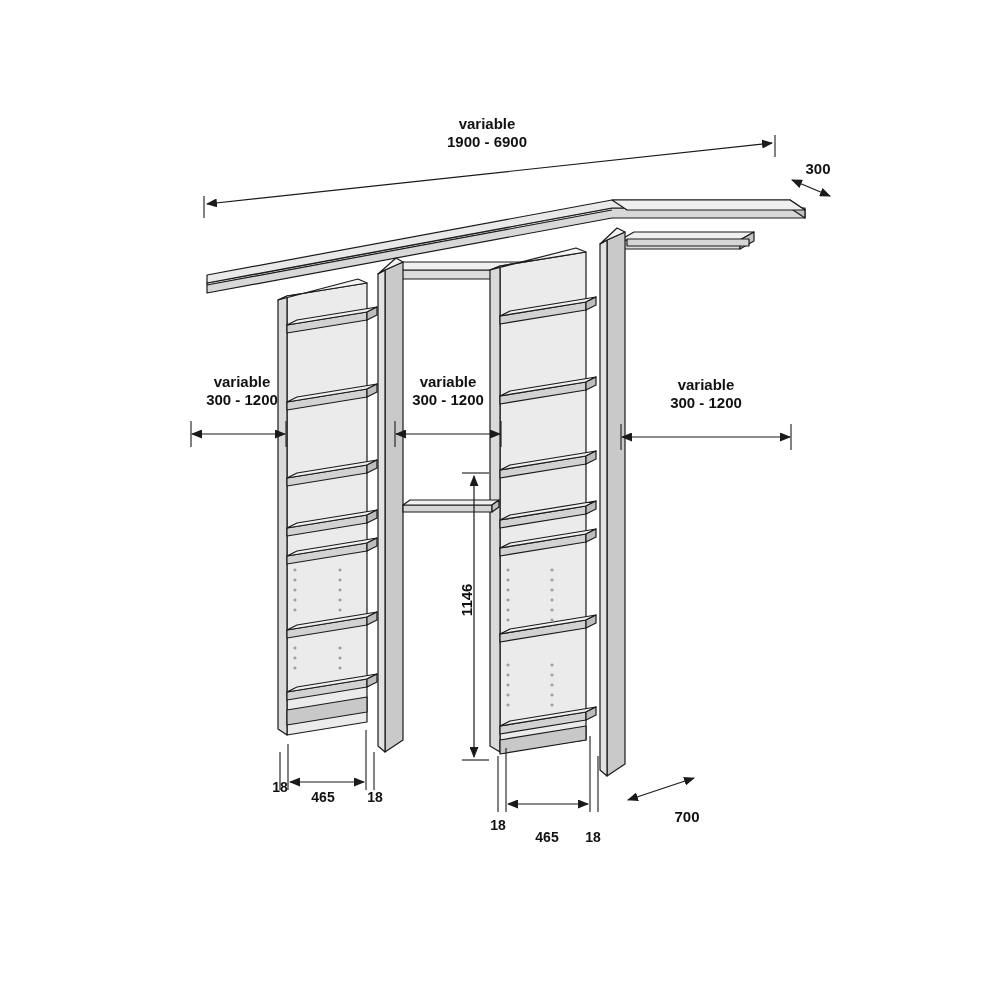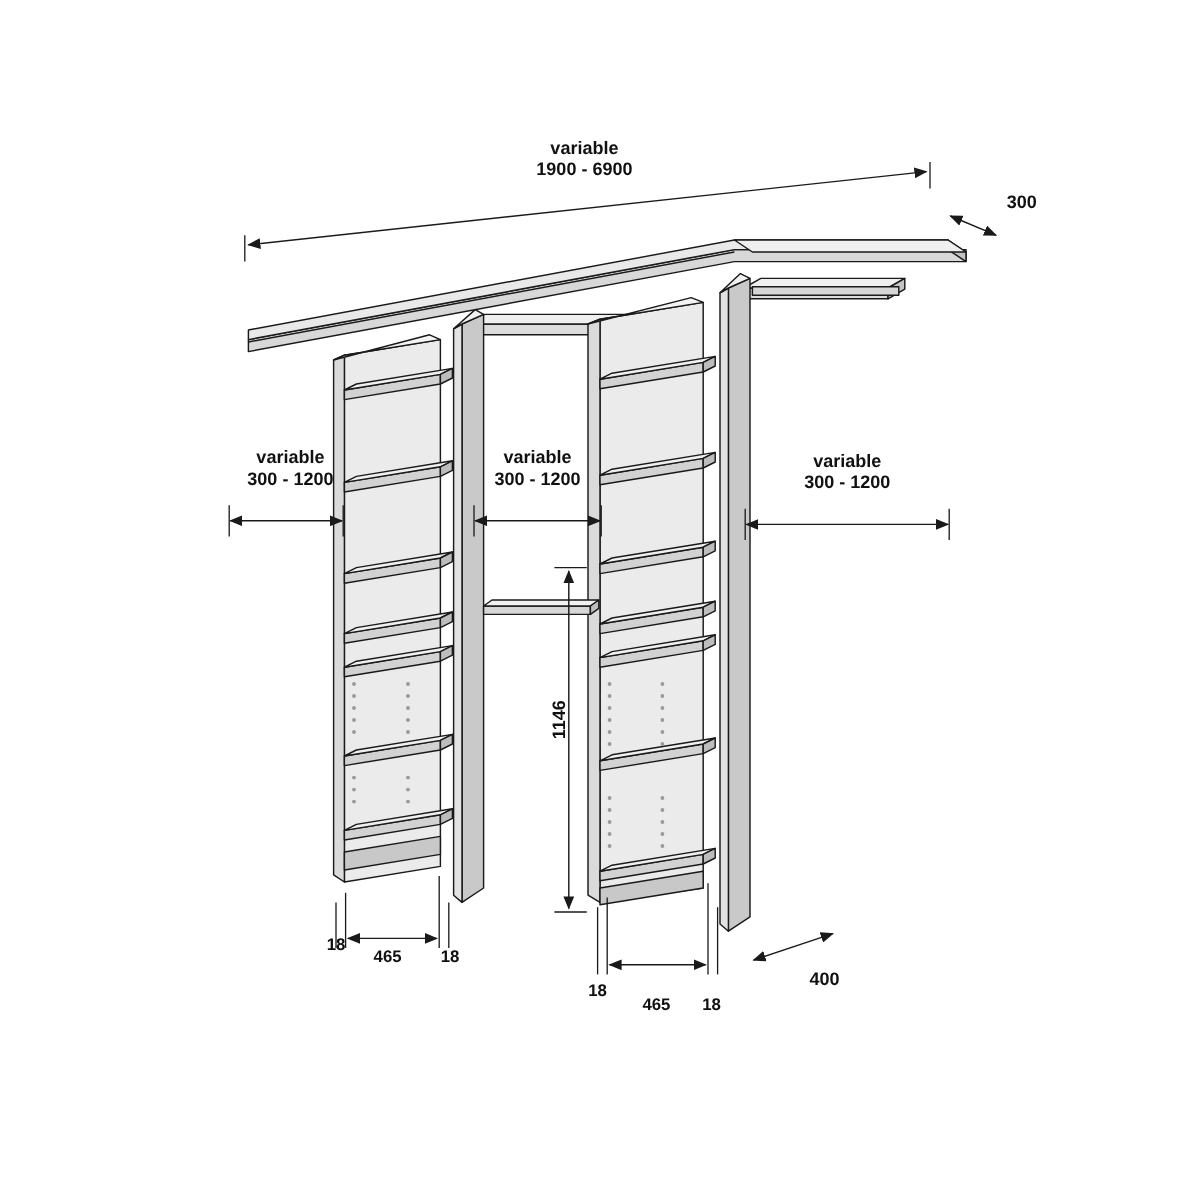--- a/index.html
+++ b/index.html
@@ -252,21 +252,21 @@
         <line x1="628" y1="800" x2="694" y2="778" marker-start="url(#arrStart)" marker-end="url(#arrEnd)"></line>
       </g>
     </g>
   </svg>
 
   <div class="dim-label sz-big" style="left:397px; top:115px; width:180px;">
     <div>variable</div>
     <div>1900 - 6900</div>
   </div>
 
-  <div class="dim-label sz-big" style="left:812px; top:160px; width:52px;text-align:right;">300</div>
+  <div class="dim-label sz-big" style="left:792px; top:160px; width:52px;">300</div>
 
   <div class="dim-label sz-big" style="left:192px; top:373px; width:100px;">
     <div>variable</div>
     <div>300 - 1200</div>
   </div>
 
   <div class="dim-label sz-big" style="left:398px; top:373px; width:100px;">
     <div>variable</div>
     <div>300 - 1200</div>
   </div>
@@ -279,15 +279,15 @@
   <div class="dim-label sz-big vert-label" style="left:437px; top:591px; width:60px;">1146</div>
 
   <div class="dim-label sz-med" style="left:265px; top:779px; width:30px;">18</div>
   <div class="dim-label sz-med" style="left:298px; top:789px; width:50px;">465</div>
   <div class="dim-label sz-med" style="left:360px; top:789px; width:30px;">18</div>
 
   <div class="dim-label sz-med" style="left:483px; top:817px; width:30px;">18</div>
   <div class="dim-label sz-med" style="left:522px; top:829px; width:50px;">465</div>
   <div class="dim-label sz-med" style="left:578px; top:829px; width:30px;">18</div>
 
-  <div class="dim-label sz-big" style="left:662px; top:808px; width:50px;">400</div>
+  <div class="dim-label sz-big" style="left:662px; top:808px; width:50px;">700</div>
 
 </div>
 
 </body></html>

